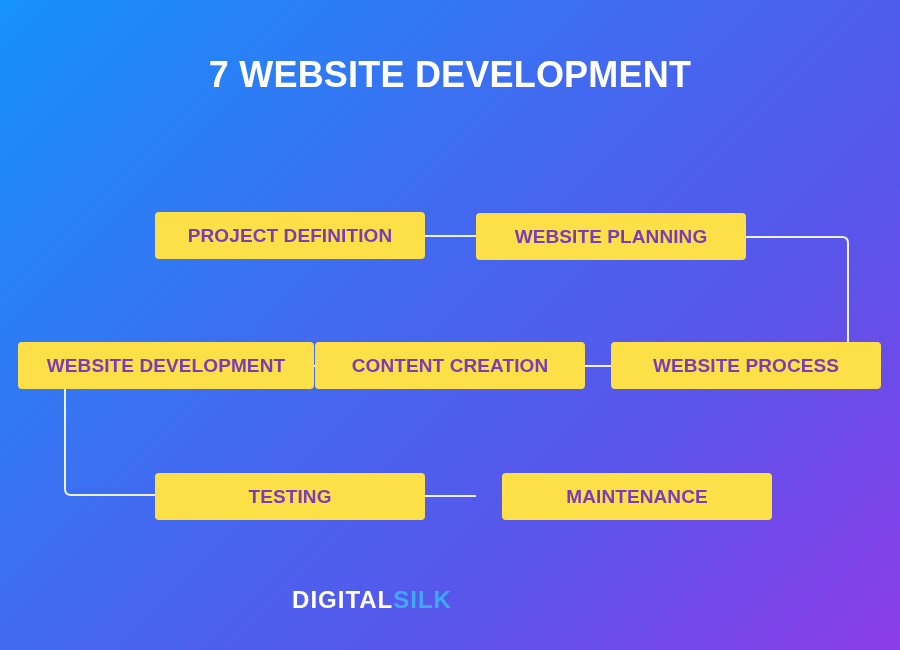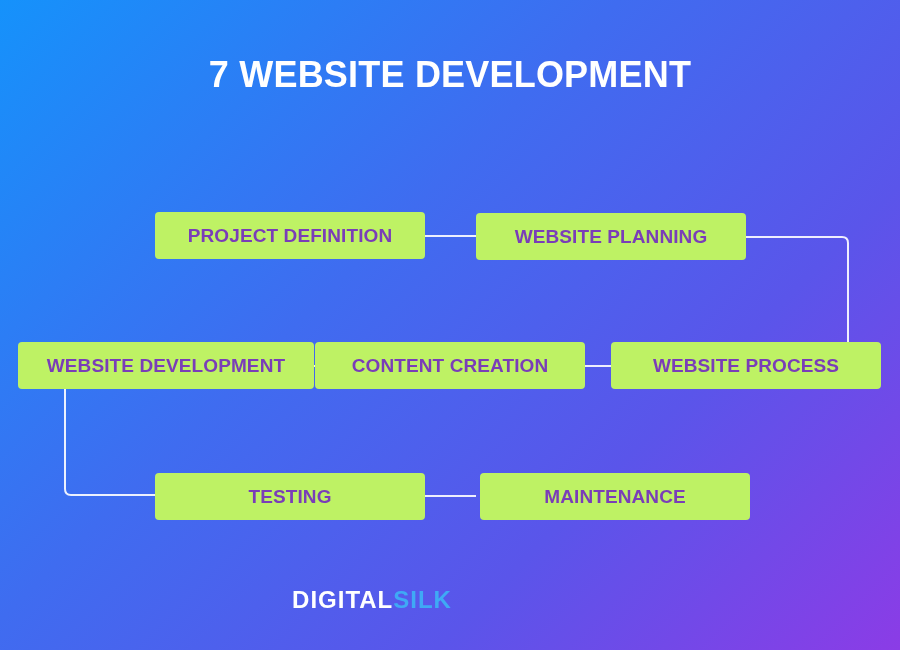--- a/index.html
+++ b/index.html
@@ -7,21 +7,21 @@
     width:900px; height:650px; position:relative; overflow:hidden;
     background: linear-gradient(135deg, #1592fb 0%, #3f6cf0 40%, #5a55ea 70%, #8b3ce6 100%);
     font-family: "Liberation Sans", "DejaVu Sans", sans-serif;
   }
   .title {
     position:absolute; left:0; top:47px; width:900px; text-align:center;
     color:#fff; font-weight:700; font-size:36px; line-height:56px; letter-spacing:0.2px;
   }
   .title div { white-space:nowrap; }
   .box {
-    position:absolute; height:47px; width:270px; background:#bef264; border-radius:4px;
+    position:absolute; height:47px; width:270px; background:#fde047; border-radius:4px;
     display:flex; align-items:center; justify-content:center;
     color:#7a3db8; font-weight:700; font-size:19px; letter-spacing:0.1px;
     box-sizing:border-box; white-space:nowrap;
   }
   svg.lines { position:absolute; left:0; top:0; }
   .logo {
     position:absolute; left:0; width:744px; top:586px; text-align:center;
     font-weight:800; font-size:24px; letter-spacing:1px;
   }
   .logo .a { color:#fff; }
@@ -56,19 +56,19 @@
 </div>
 <div class="box" style="left:315px; top:342px;">
   <span>CONTENT CREATION</span>
 </div>
 <div class="box" style="left:18px; top:342px; width:296px;">
   <span>WEBSITE DEVELOPMENT</span>
 </div>
 <div class="box" style="left:155px; top:473px;">
   <span>TESTING</span>
 </div>
-<div class="box" style="left:480px; top:473px;">
+<div class="box" style="left:502px; top:473px;">
   <span>MAINTENANCE</span>
 </div>
 
 <div class="logo">
   <span class="a">DIGITAL</span><span class="b">SILK</span>
 </div>
 
 </body></html>

